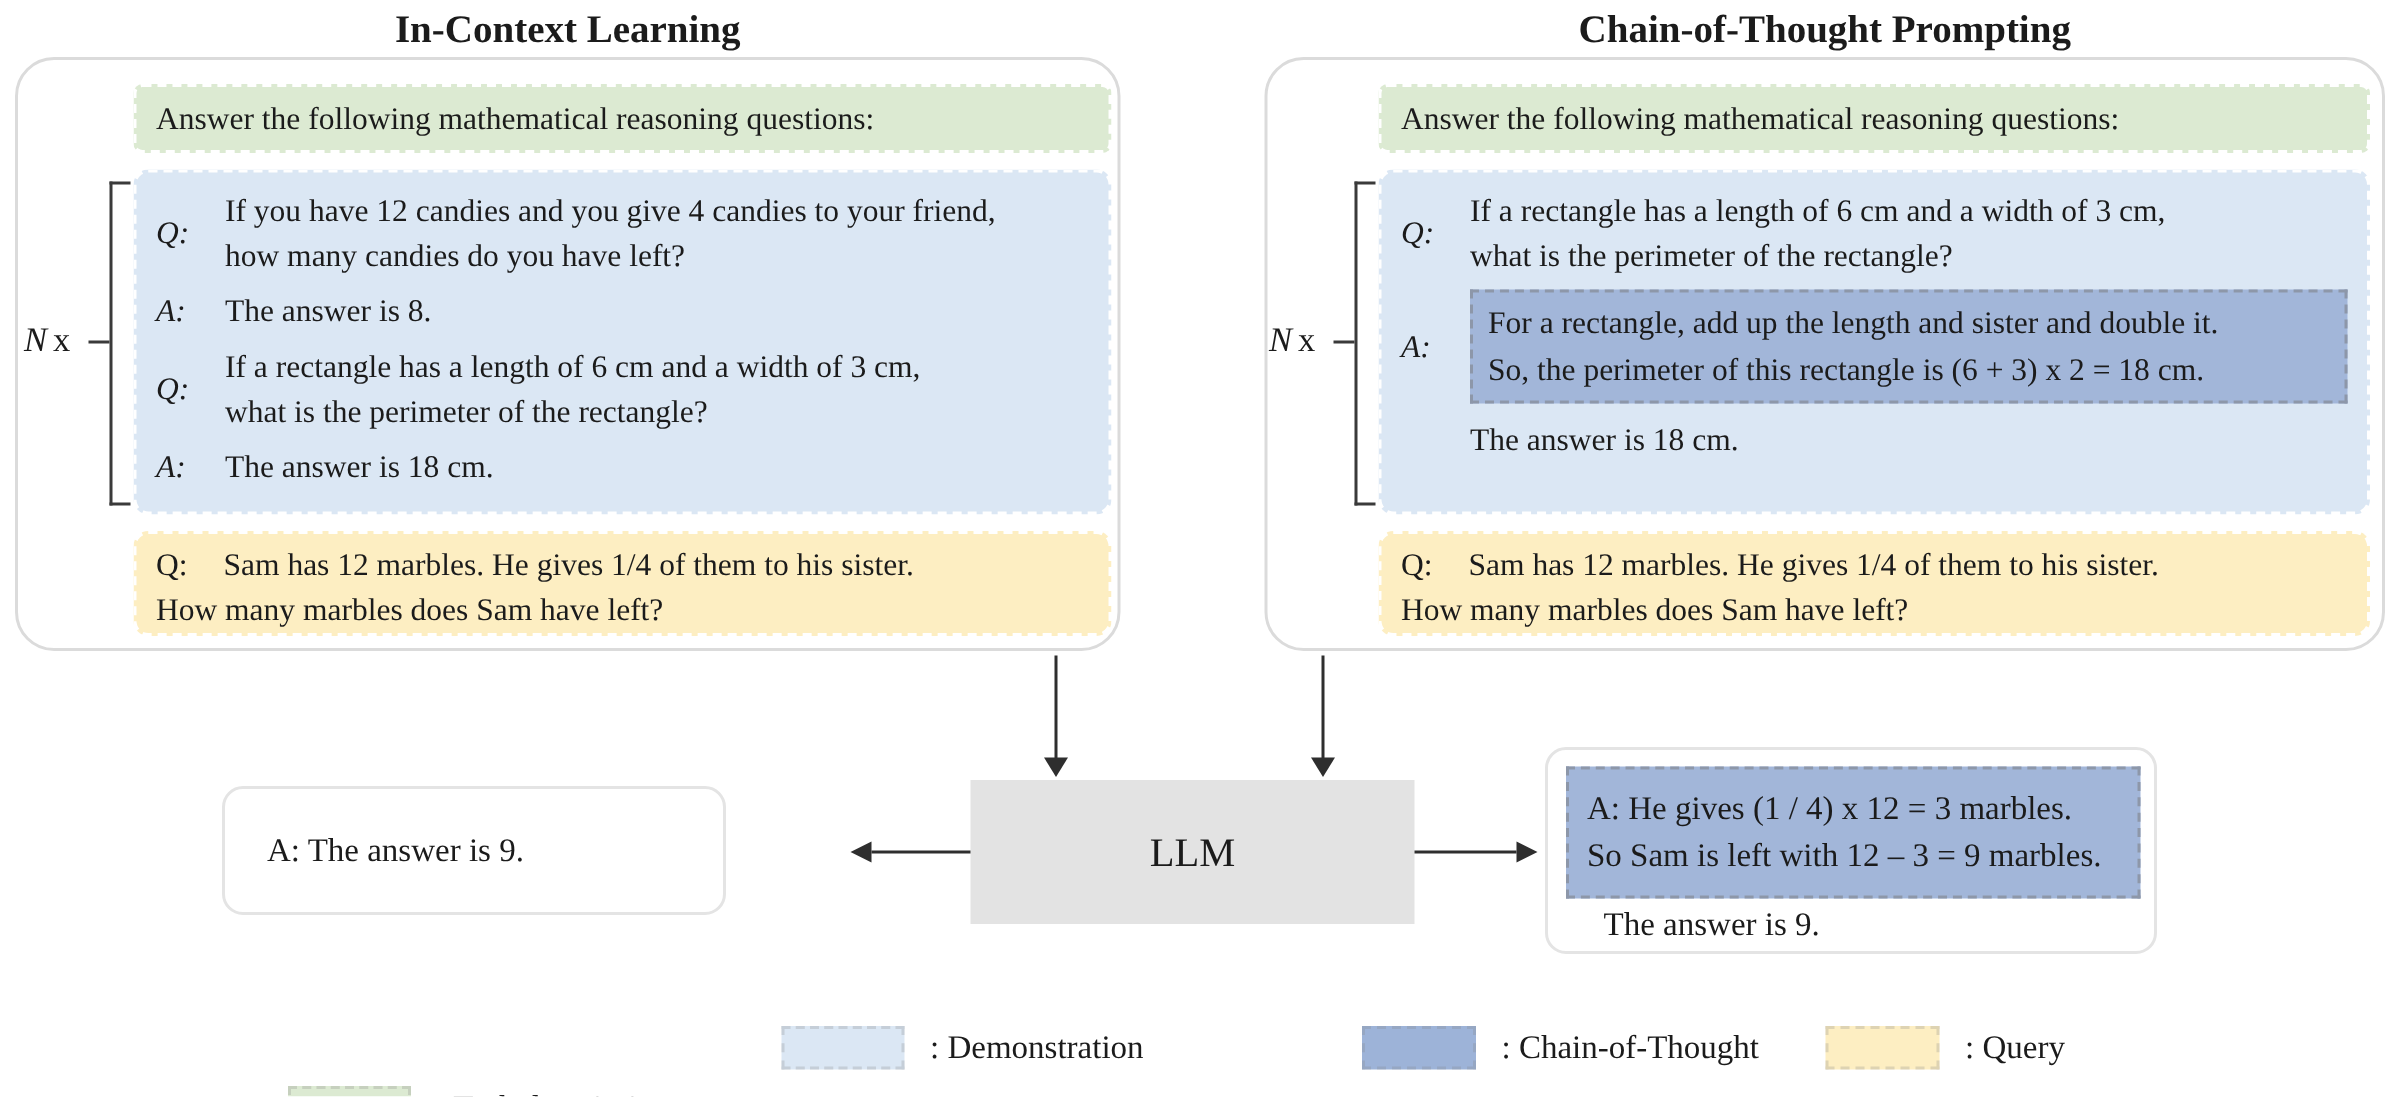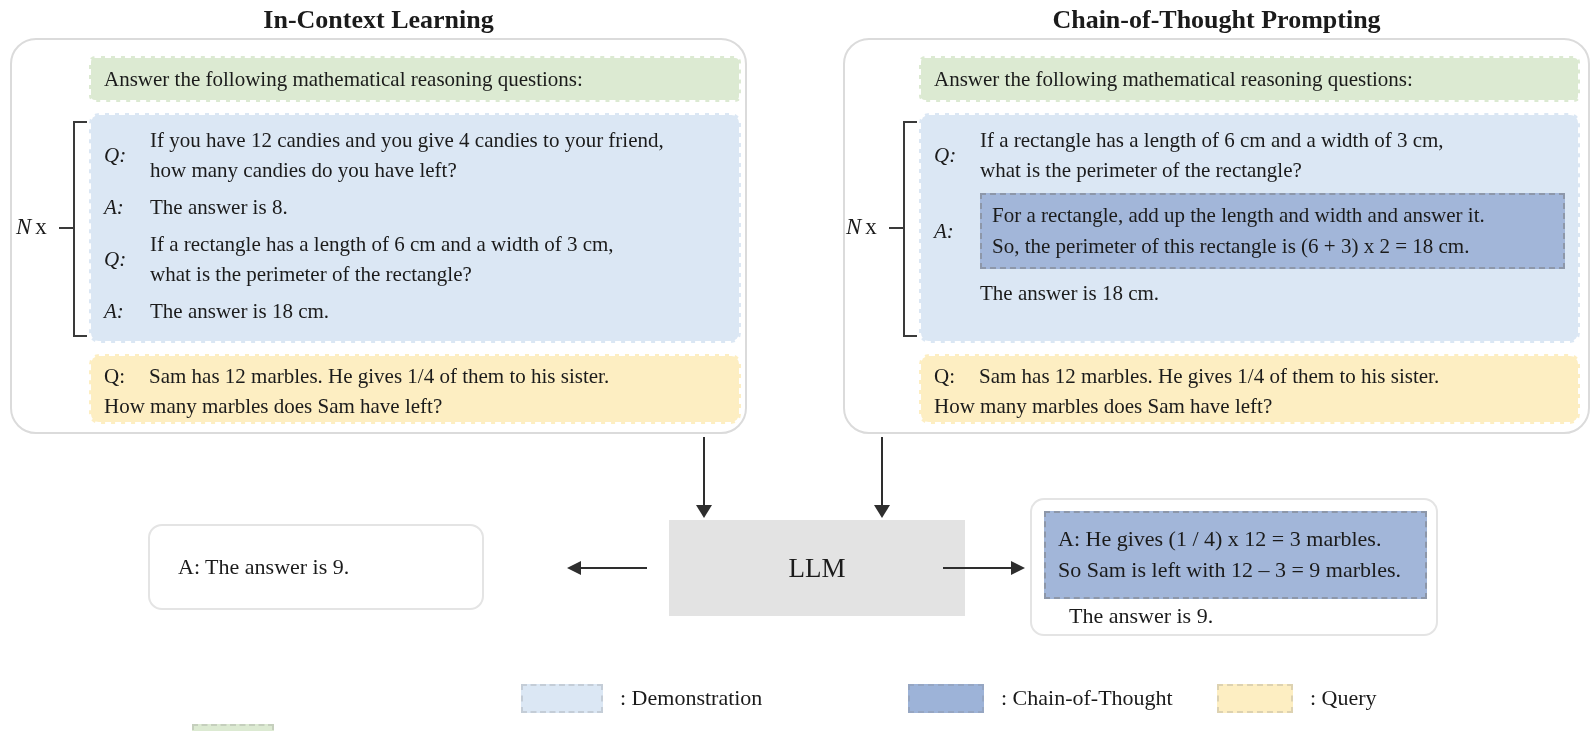--- a/index.html
+++ b/index.html
@@ -42,21 +42,21 @@
   .bracket-tick{height:2px;background:#3a3a3a;}
   .nx{font-size:23px;}
   .nx i{padding-right:4px;}
   .vline{width:2px;background:#2e2e2e;}
   .hline{height:2px;background:#2e2e2e;}
   .arrowhead{width:0;height:0;}
   .head-down{border-left:8px solid transparent;border-right:8px solid transparent;border-top:13px solid #2e2e2e;}
   .head-left{border-top:7px solid transparent;border-bottom:7px solid transparent;border-right:14px solid #2e2e2e;}
   .head-right{border-top:7px solid transparent;border-bottom:7px solid transparent;border-left:14px solid #2e2e2e;}
   .llm-box{
-    background:#e3e3e3;display:flex;align-items:center;justify-content:center;font-size:27px;margin-left:22px;
+    background:#e3e3e3;display:flex;align-items:center;justify-content:center;font-size:27px;
   }
   .out-box{
     background:#ffffff;border:2px solid #e4e4e4;border-radius:14px;box-sizing:border-box;
   }
   .out-text{font-size:22px;}
   .cot-out{
     background:#a2b6d9;border:2px dashed #8d97a9;box-sizing:border-box;
     padding:10px 12px;font-size:22px;line-height:31px;
   }
   .legend-item{display:flex;align-items:center;height:30px;}
@@ -118,21 +118,21 @@
 
     <div class="abs demo-box" style="left:74px;top:73px;width:661px;height:230px;">
       <div class="qa-row">
         <span class="qa-label">Q:</span>
         <span class="qa-text"><span>If a rectangle has a length of 6 cm and a width of 3 cm,</span><br>
         <span>what is the perimeter of the rectangle?</span></span>
       </div>
       <div class="qa-row" style="margin-top:8px;">
         <span class="qa-label">A:</span>
         <span class="qa-text cot-box">
-          <span>For a rectangle, add up the length and width and answer it.</span><br>
+          <span>For a rectangle, add up the length and sister and double it.</span><br>
           <span>So, the perimeter of this rectangle is (6 + 3) x 2 = 18 cm.</span>
         </span>
       </div>
       <div style="margin-left:46px;margin-top:9px;">The answer is 18 cm.</div>
     </div>
 
     <div class="abs bracket" style="left:58px;top:81px;height:216px;"></div>
     <div class="abs bracket-tick" style="left:44px;top:187px;width:14px;"></div>
     <div class="abs nx" style="left:1px;top:174px;width:44px;"><i>N</i><span>x</span></div>
 

